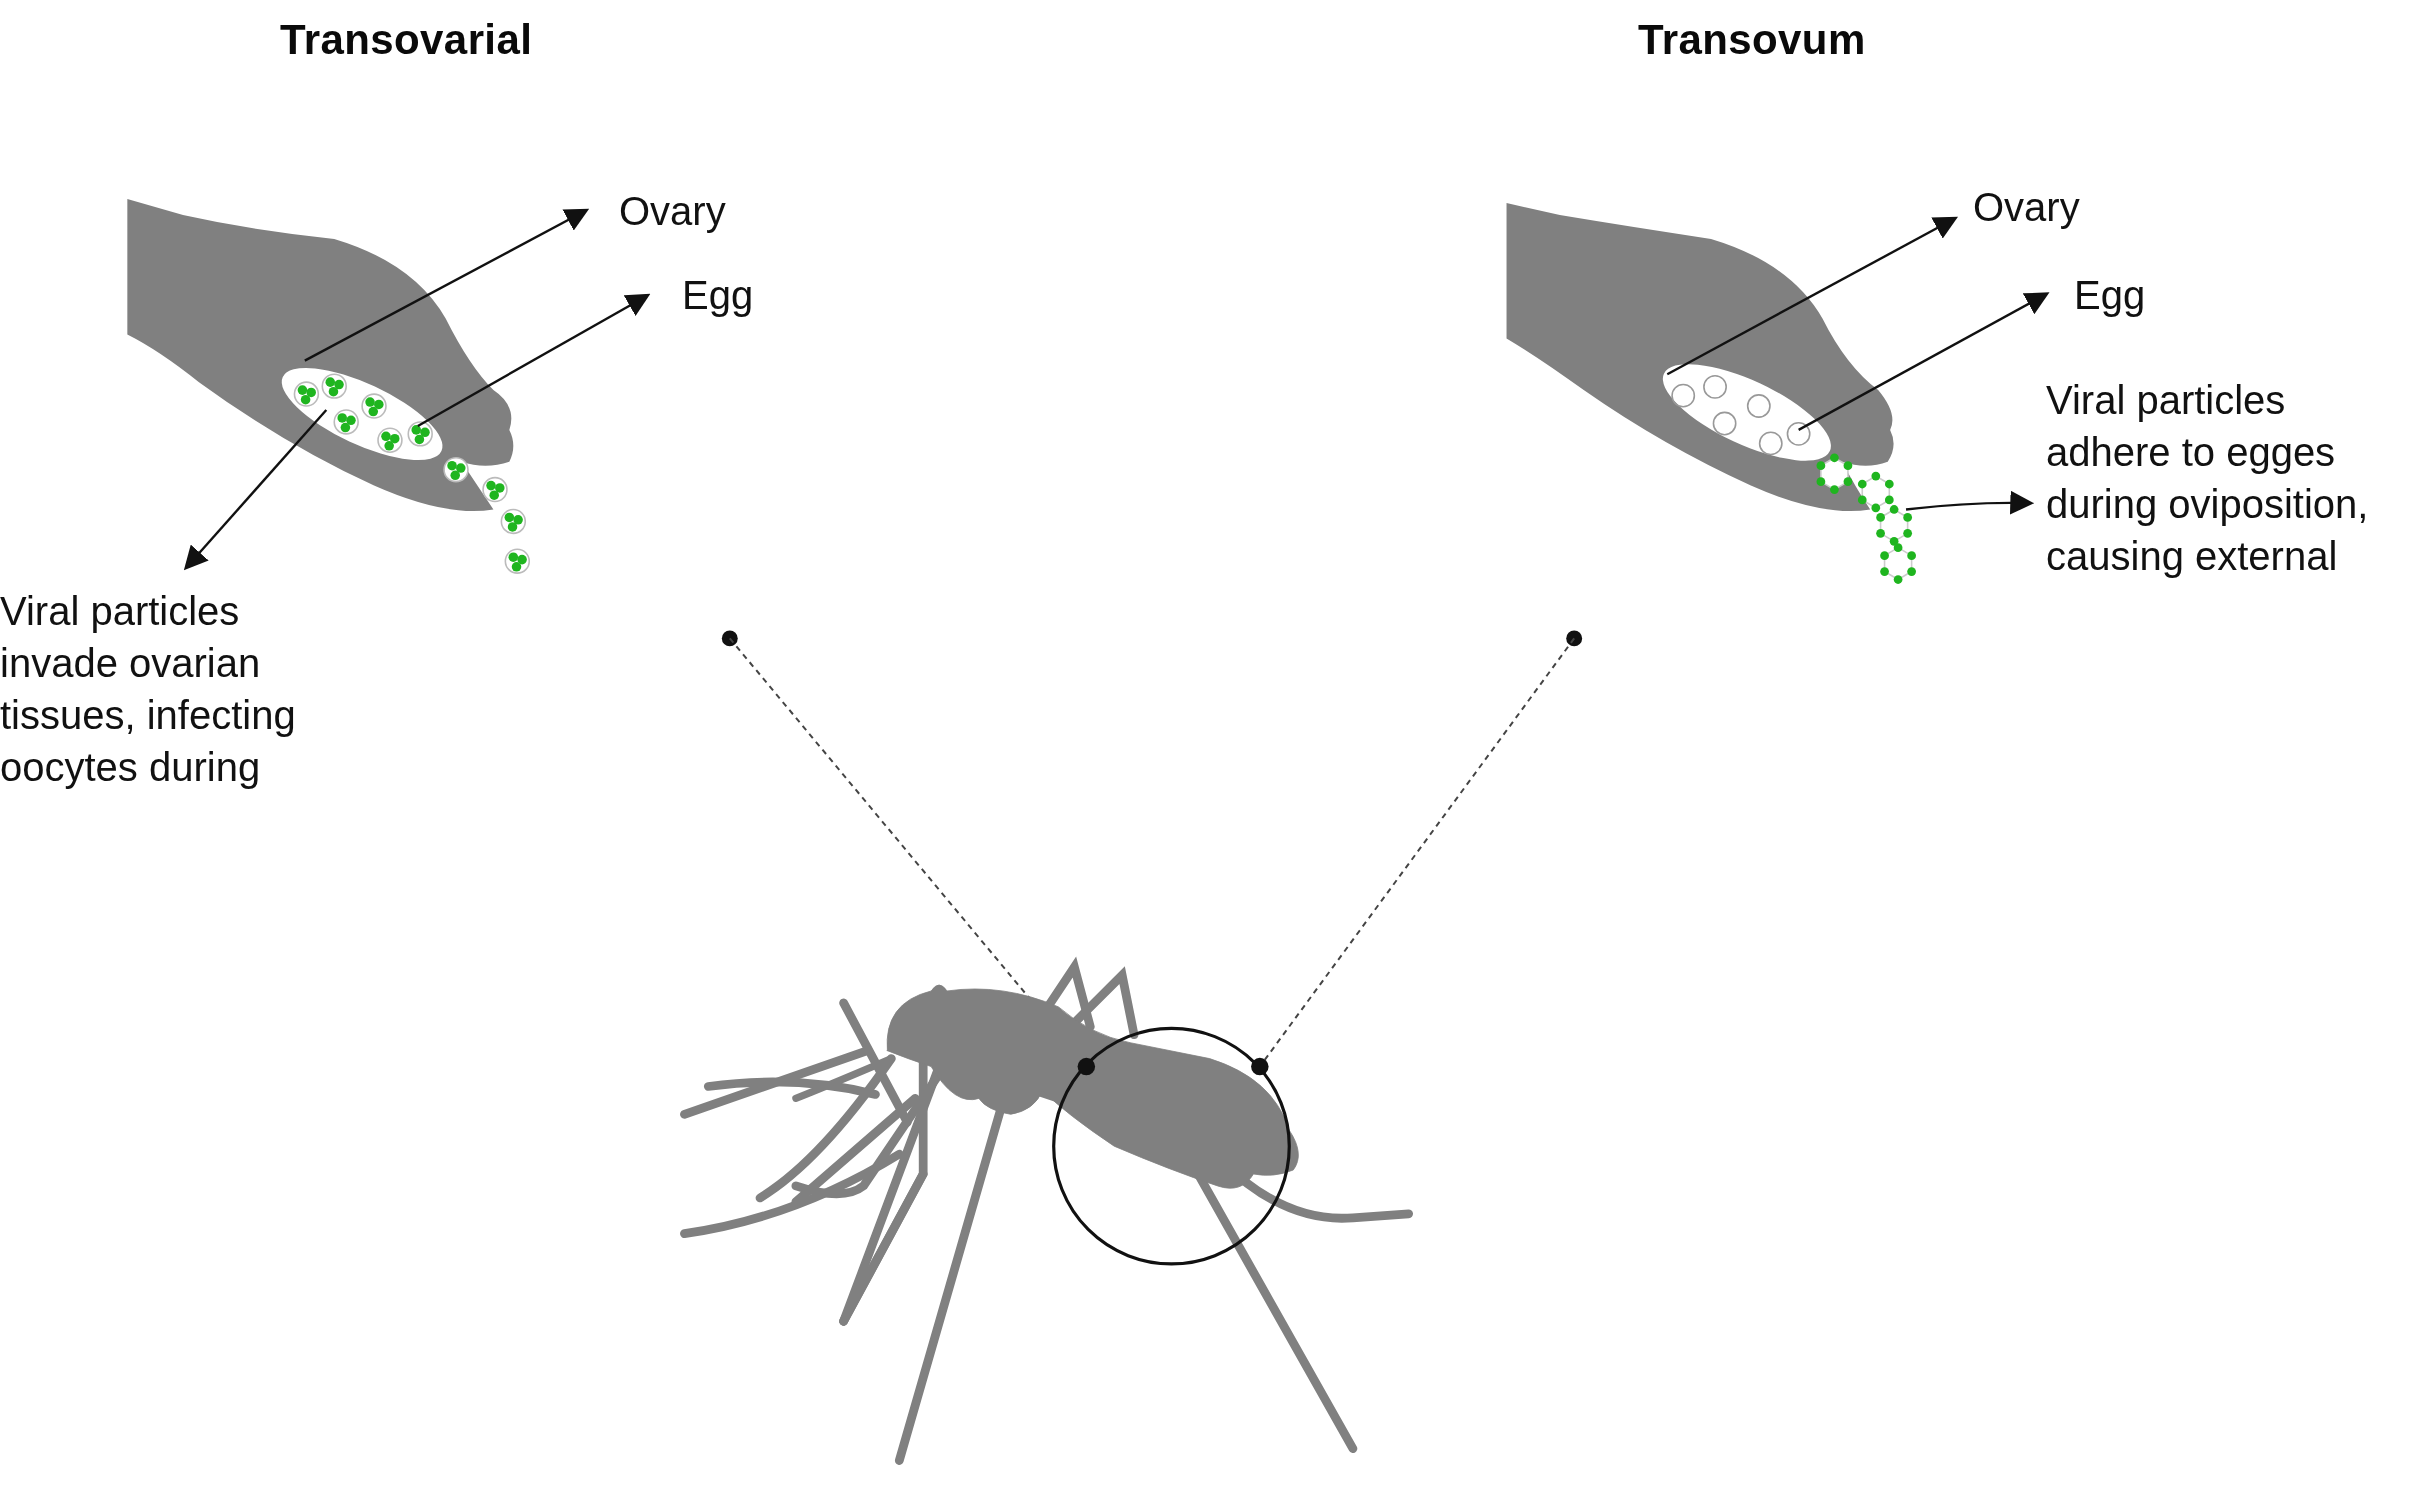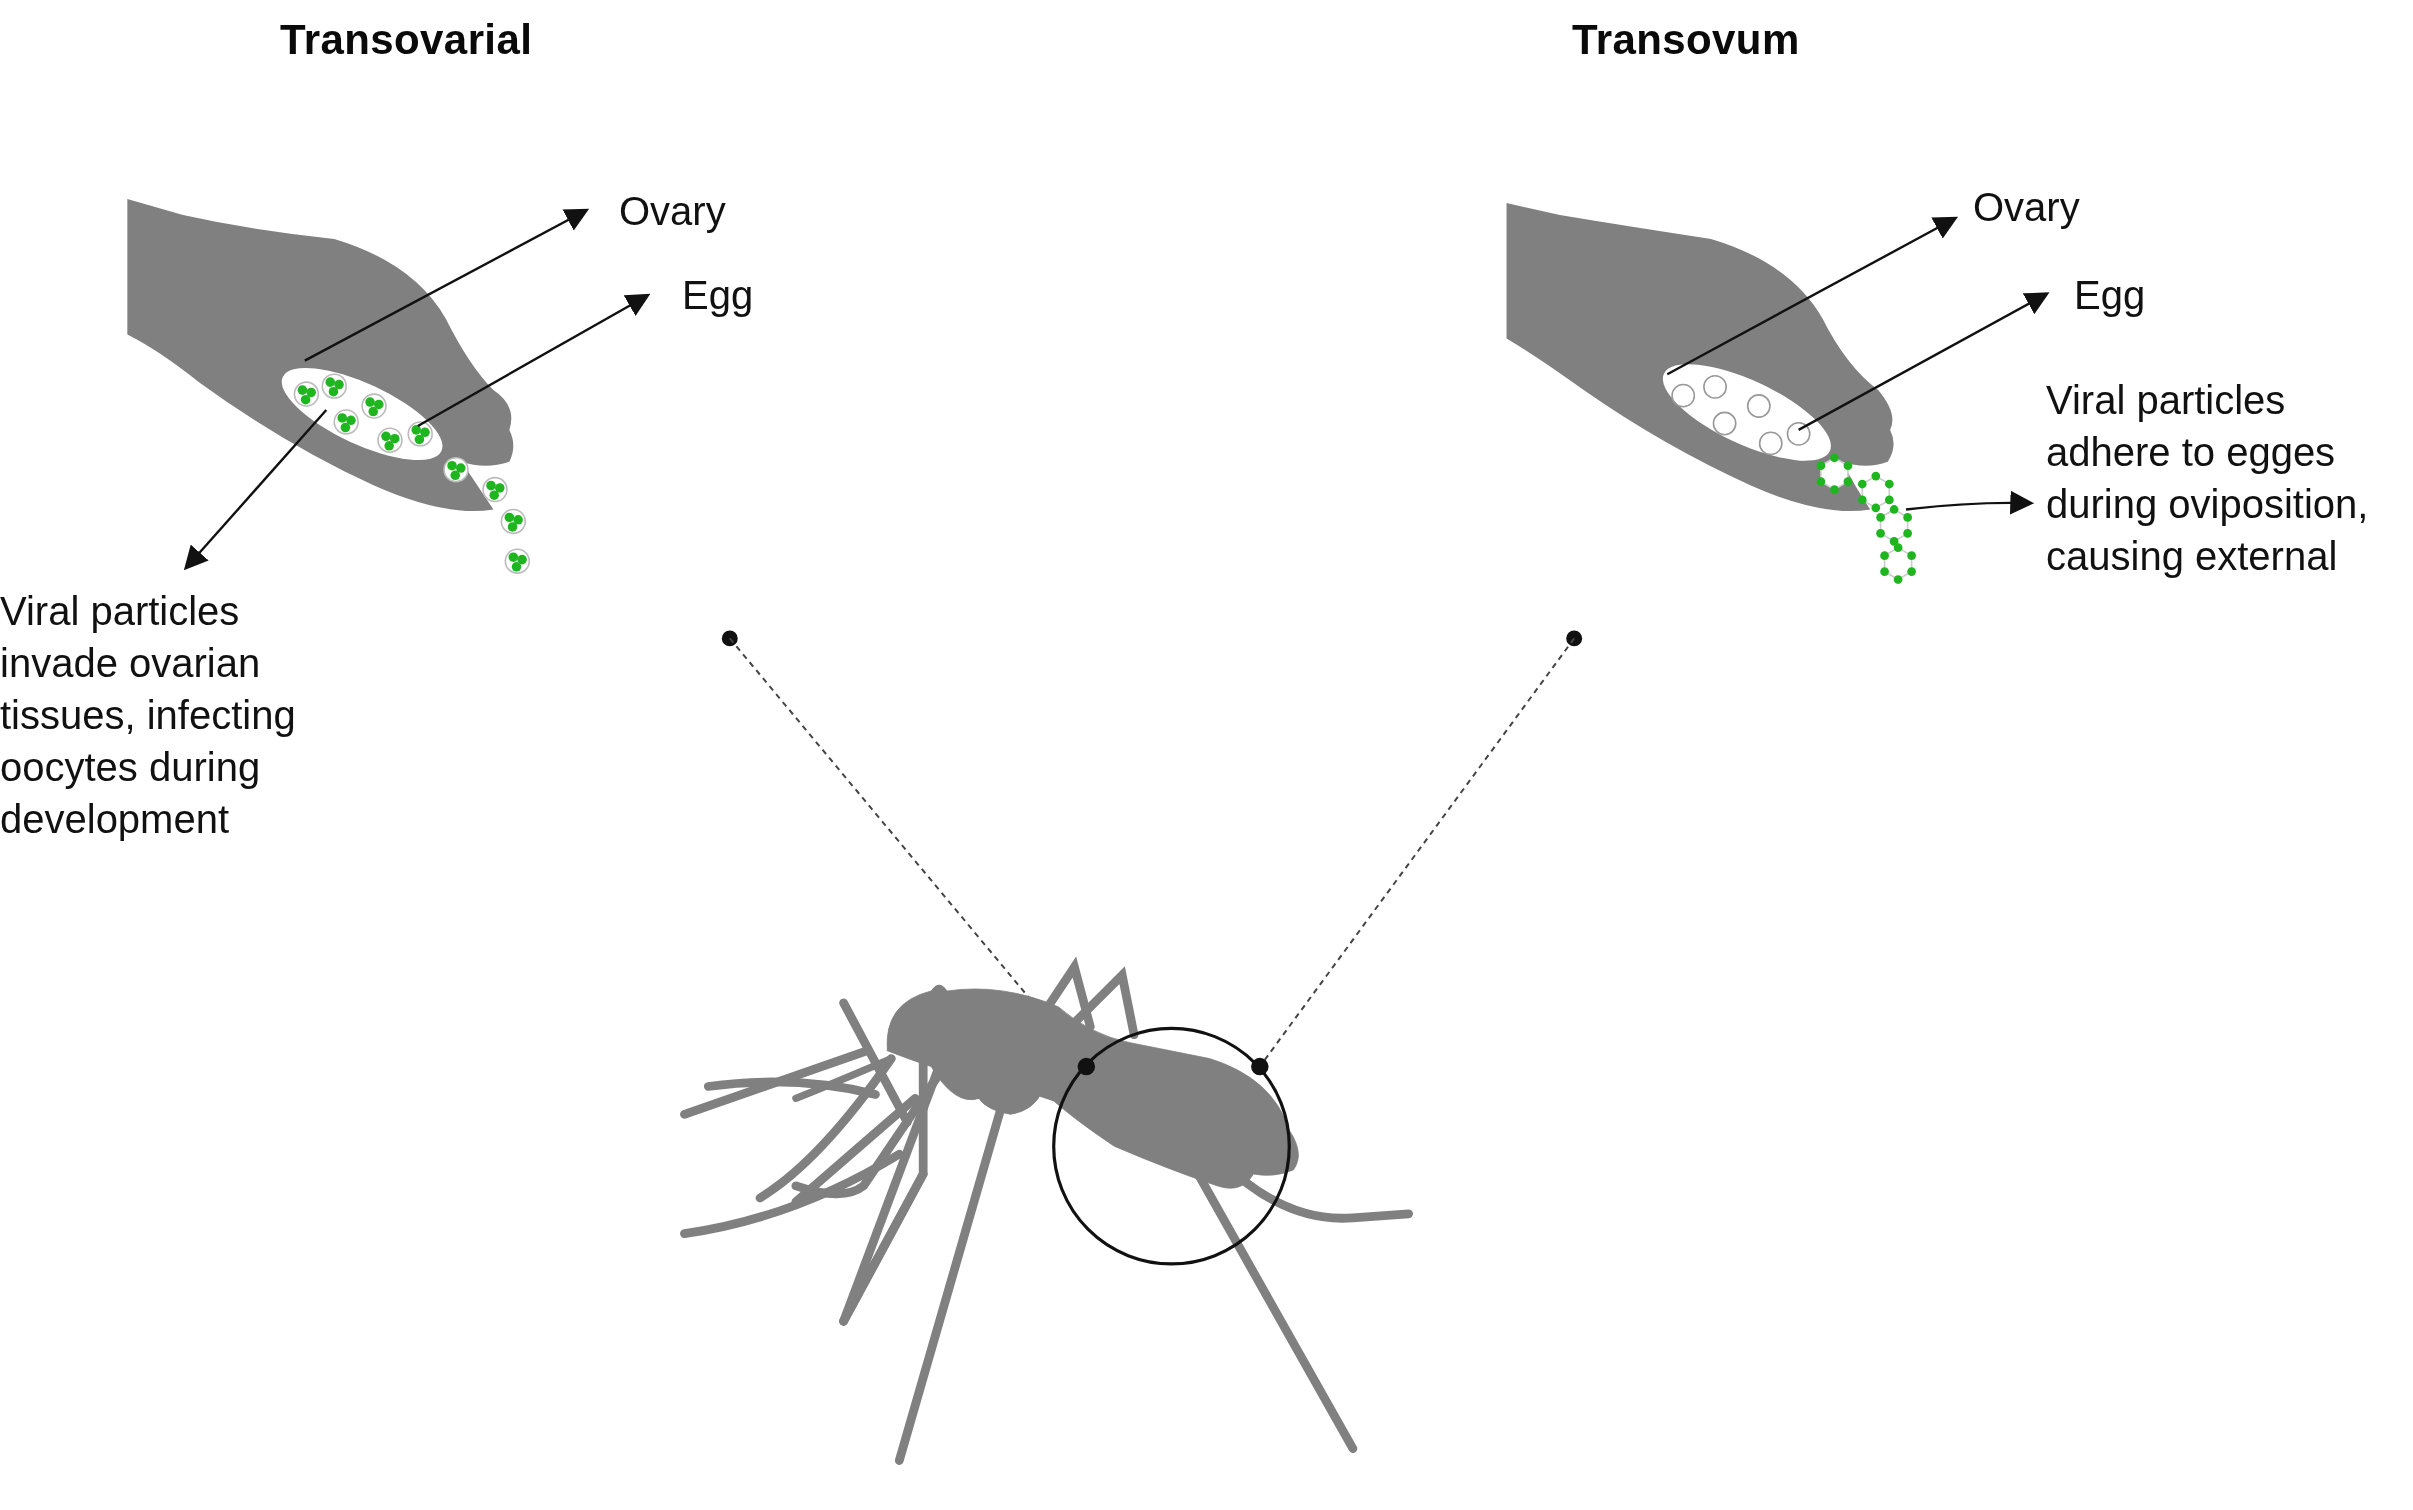--- a/index.html
+++ b/index.html
@@ -105,33 +105,32 @@
 
     <path fill="none" stroke-width="9" d="M1120,1330 Q1050,1360 1000,1380"></path>
   </g>
 
   <circle cx="1472" cy="1440" r="148" fill="none" stroke="#111" stroke-width="4"></circle>
   <circle cx="1365" cy="1340" r="11" fill="#111"></circle>
   <circle cx="1583" cy="1340" r="11" fill="#111"></circle>
 </svg>
 
 <div class="panel-title" style="left:280px; top:16px;">Transovarial</div>
-<div class="panel-title" style="left:1572px; top:16px;">Transovum</div>
+<div class="panel-title" style="left:1638px; top:16px;">Transovum</div>
 
 <div class="label" style="left:619px; top:189px;">Ovary</div>
 <div class="label" style="left:682px; top:273px;">Egg</div>
 <div class="label" style="left:1973px; top:185px;">Ovary</div>
 <div class="label" style="left:2074px; top:273px;">Egg</div>
 
 <div class="caption" style="left:0px; top:585px; width:374px;">
   <span>Viral particles</span>
   <span>invade ovarian</span>
   <span>tissues, infecting</span>
   <span>oocytes during</span>
-  <span>development</span>
 </div>
 
 <div class="caption" style="left:2046px; top:374px; width:366px;">
   <span>Viral particles</span>
   <span>adhere to egges</span>
   <span>during oviposition,</span>
   <span>causing external</span>
 </div>
 
 

